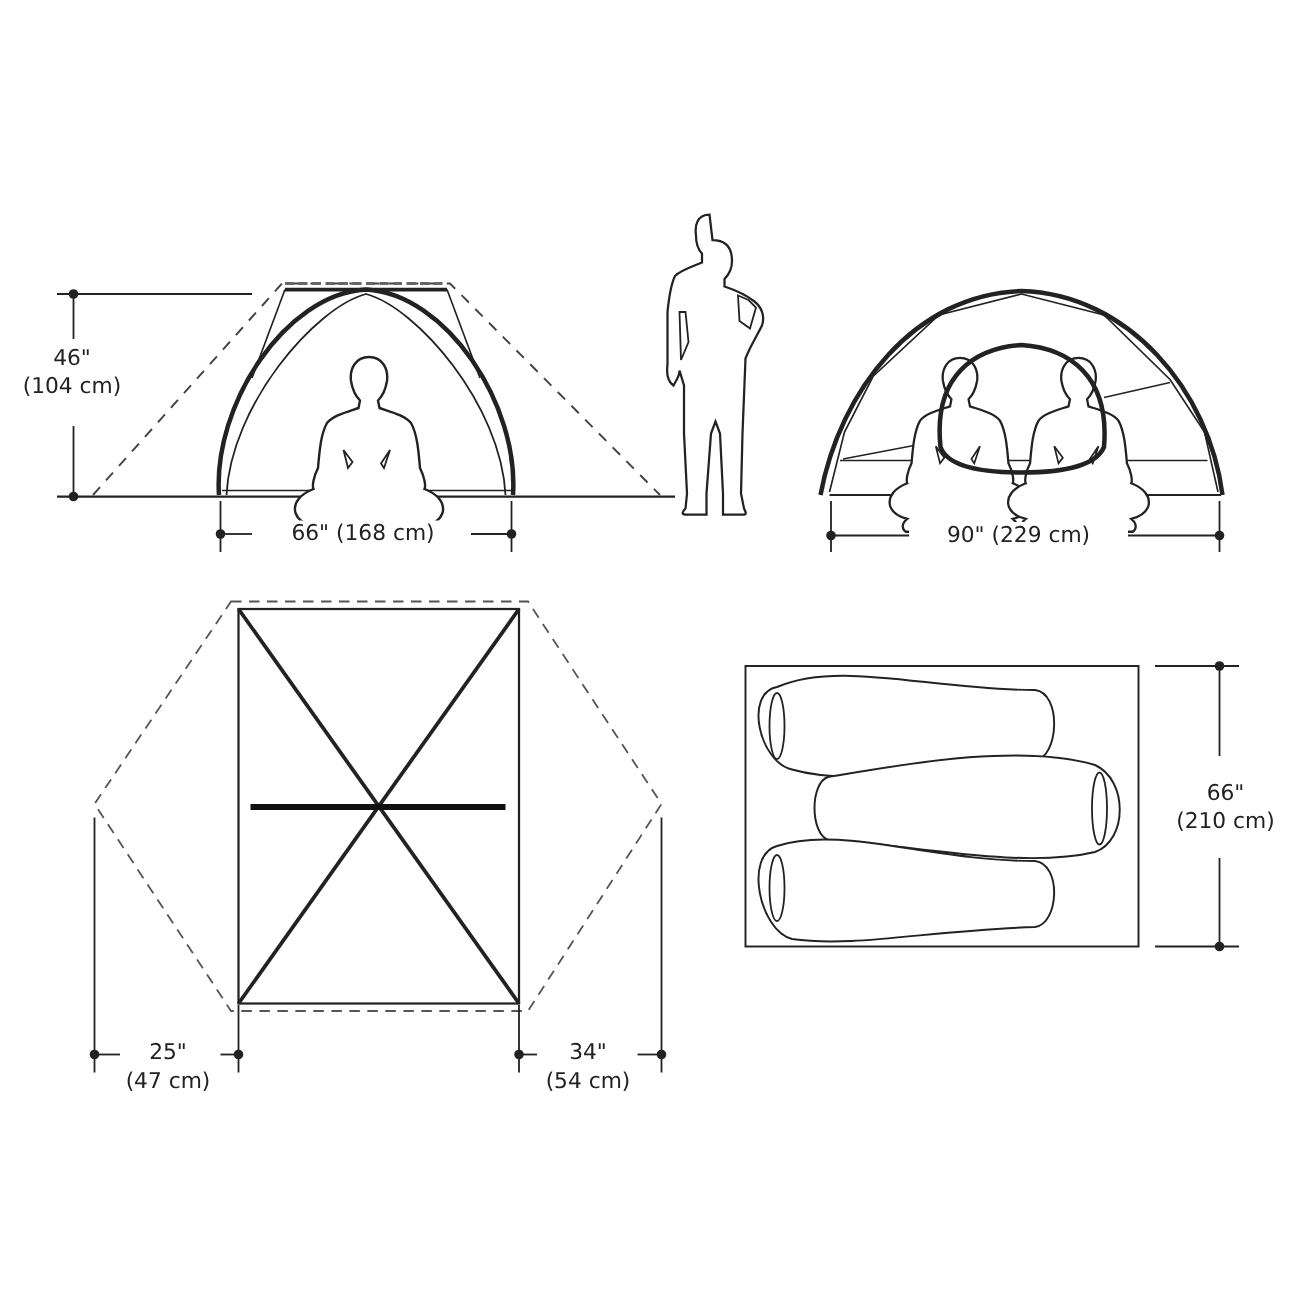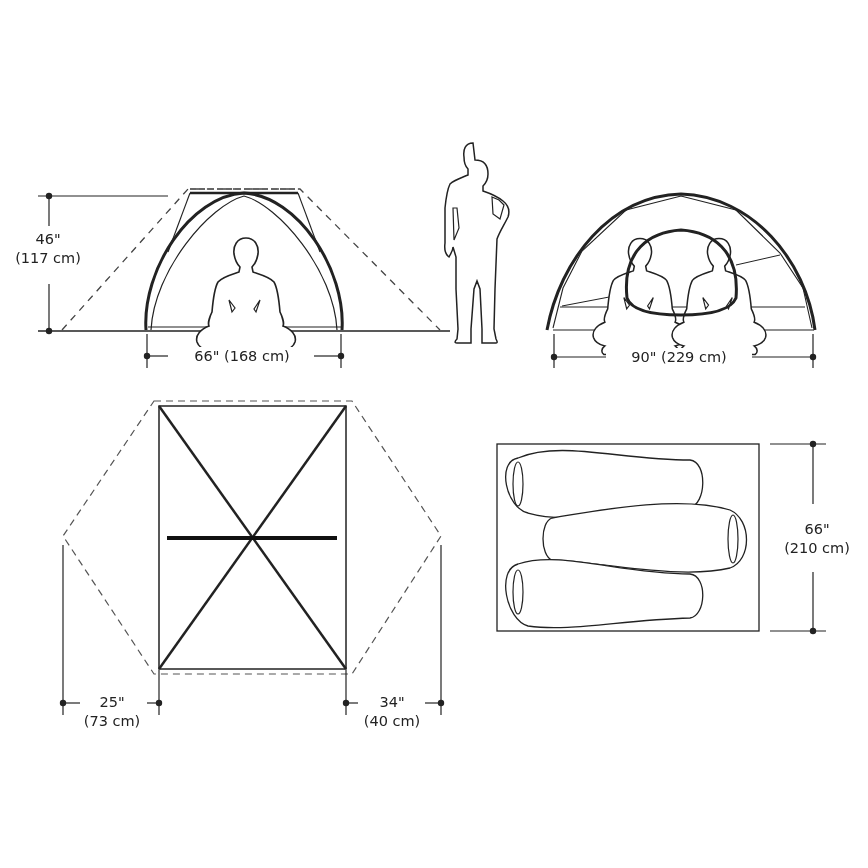--- a/index.html
+++ b/index.html
@@ -116,28 +116,28 @@
     <line x1="770" y1="631" x2="826" y2="631" stroke="#222" stroke-width="1.2"></line>
     <line x1="813" y1="444" x2="813" y2="504" stroke="#222" stroke-width="1.2"></line>
     <line x1="813" y1="572" x2="813" y2="631" stroke="#222" stroke-width="1.2"></line>
     <circle cx="813" cy="444" r="3.2" fill="#222"></circle>
     <circle cx="813" cy="631" r="3.2" fill="#222"></circle>
   </g>
 </svg>
 
 <div class="lbl" style="left:4px; top:230px; width:88px;">
   <div>46"</div>
-  <div>(117 cm)</div>
+  <div>(104 cm)</div>
 </div>
 <div class="lbl" style="left:170px; top:347px; width:144px;">66" (168 cm)</div>
 <div class="lbl" style="left:606px; top:348px; width:146px;">90" (229 cm)</div>
 <div class="lbl" style="left:80px; top:693px; width:64px;">
   <div>25"</div>
-  <div>(73 cm)</div>
+  <div>(47 cm)</div>
 </div>
 <div class="lbl" style="left:360px; top:693px; width:64px;">
   <div>34"</div>
-  <div>(40 cm)</div>
+  <div>(54 cm)</div>
 </div>
 <div class="lbl" style="left:776px; top:520px; width:82px;">
   <div>66"</div>
   <div>(210 cm)</div>
 </div>
 
 </body></html>

